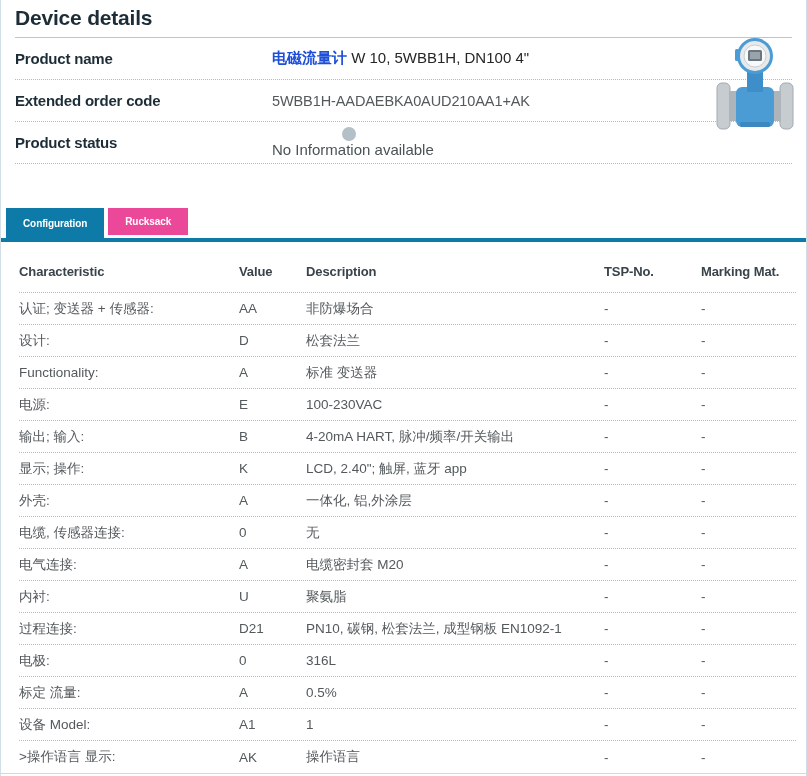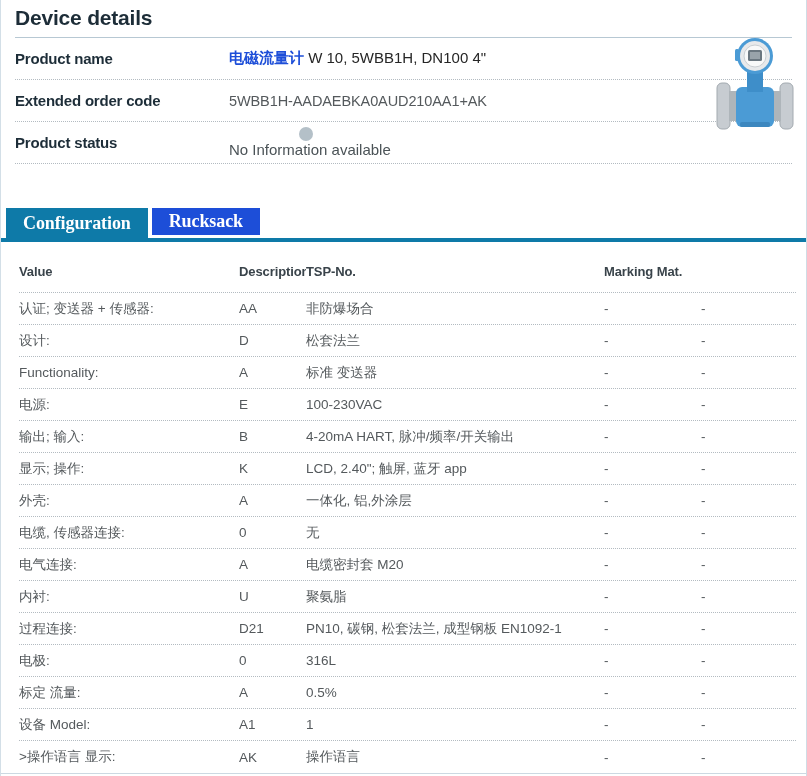--- a/index.html
+++ b/index.html
@@ -17,43 +17,43 @@
 
   
   .top-section { padding:0 14px; }
   .section-title {
     padding-top:6px; font-size:21px; font-weight:bold; color:#1d2d38;
     letter-spacing:-0.2px;
   }
   .title-rule { border-bottom:1px solid #b7c8d3; margin-top:7px; }
   .field-row {
     display:flex; align-items:center; height:42px;
-    border-bottom:1px dotted #b3bbc1; font-size:15px;
+    border-bottom:1px dotted #b3bbc1; font-size:15px;gap:43px;
   }
   .field-label { width:214px; flex-shrink:0; font-weight:bold; color:#1d2d38; letter-spacing:-0.2px; }
   .pn-zh { font-weight:bold; color:#1d4ed8; }
   .pn-rest { color:#262626; }
   .code-value { color:#54595c; font-size:14.5px; letter-spacing:-0.1px; }
   .status-wrap { display:flex; align-items:center; color:#4b5357;flex-direction:column; }
   .status-dot {
     width:14px; height:14px; border-radius:50%;
     background:#b4c0c8; margin-right:8px; flex-shrink:0;
   }
   .product-image {
     position:absolute; top:36px; right:12px; width:78px; height:100px;
   }
 
   
   .tab-bar { margin-top:44px; padding-left:5px; display:flex; align-items:flex-start; }
   .tab {
-    color:#fff; font-size:18px; font-weight:bold; letter-spacing:-0.1px;
-    padding:0 17px; display:flex; align-items:center; cursor:pointer;font-family:Liberation Serif, serif;
+    color:#fff; font-size:10px; font-weight:bold; letter-spacing:-0.1px;
+    padding:0 17px; display:flex; align-items:center; cursor:pointer;
   }
   .tab.active { background:#0e7aa8; height:30px; }
-  .tab.inactive { background:#1d4ed8; height:27px; margin-left:4px; }
+  .tab.inactive { background:#ec4899; height:27px; margin-left:4px; }
   .tab-underline { height:4px; background:#0e7aa8; width:100%; }
 
   
   .table-area { padding:0 10px 0 18px; border-bottom:1px solid #ccd9e2; }
   .t-grid { display:grid; grid-template-columns:220px 67px 298px 97px 1fr; align-items:center; }
   .t-header {
     padding:22px 0 13px 0; border-bottom:1px dotted #b3bbc1;
     font-size:13px; font-weight:bold; color:#39434a; letter-spacing:-0.1px;
   }
   .t-row {
@@ -113,20 +113,21 @@
   </svg>
 
   <div class="tab-bar">
     <div class="tab active">Configuration</div>
     <div class="tab inactive">Rucksack</div>
   </div>
   <div class="tab-underline"></div>
 
   <div class="table-area">
     <div class="t-grid t-header">
+      <span class="cell">Characteristic</span>
       <span class="cell">Value</span>
       <span class="cell">Description</span>
       <span class="cell">TSP-No.</span>
       <span class="cell">Marking Mat.</span>
     </div>
     <div>
   <div class="t-grid t-row">
     <span class="cell">认证; 变送器 + 传感器:</span>
     <span class="cell">AA</span>
     <span class="cell">非防爆场合</span>

